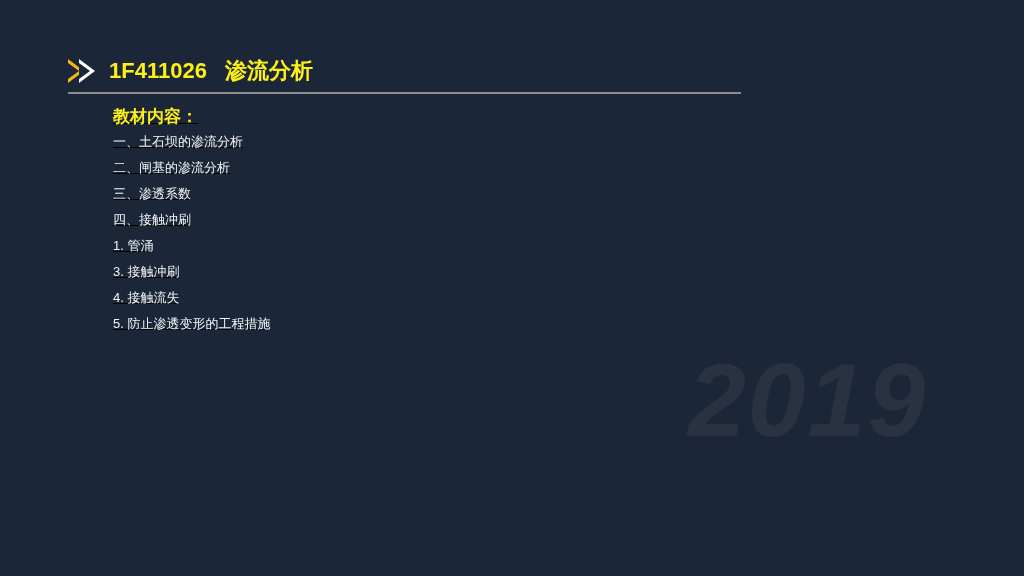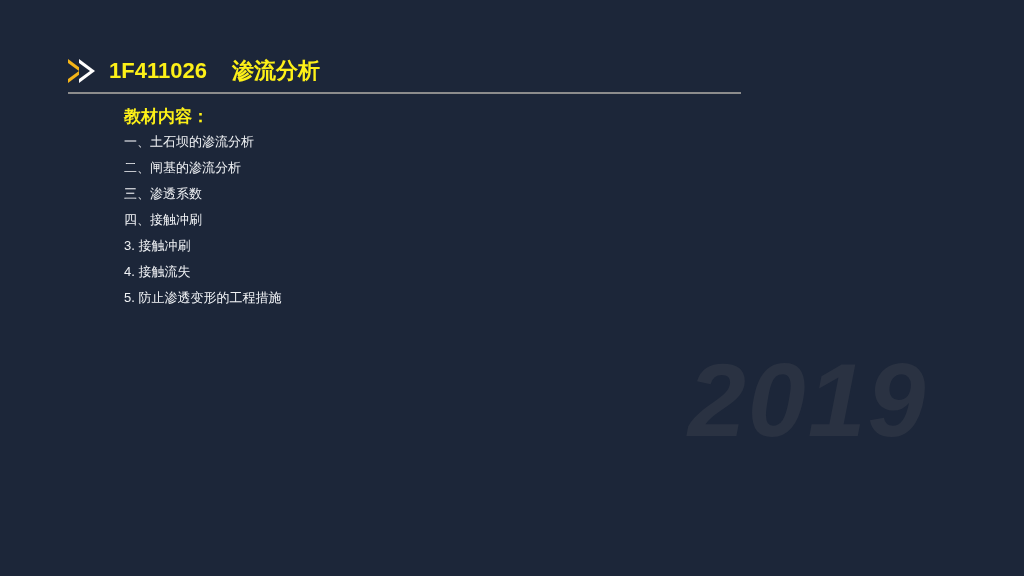--- a/index.html
+++ b/index.html
@@ -91,39 +91,40 @@
 
   .title-code,
   .title-text {
     font-size: 22px;
     font-weight: bold;
     color: #fdf018;
     line-height: 1;
     white-space: pre;
   }
   .title-text {
-    margin-left: 25px;
+    margin-left: 18px;
   }
 
   
   .divider {
     position: absolute;
     left: 68px;
     top: 92px;
     width: 673px;
     height: 2px;
     background: #8c8c8c;
   }
 
   
   .content {
     position: absolute;
-    left: 124px;
+    left: 113px;
     top: 105px;
     width: 700px;
+    text-decoration: underline;
   }
   .content-heading {
     font-size: 17px;
     font-weight: bold;
     color: #fdf018;
     line-height: 24px;
     white-space: pre;
   }
   .content-list {
     margin: 0;
@@ -155,19 +156,20 @@
 
   <div class="divider"></div>
 
   <div class="content">
     <div class="content-heading">教材内容：</div>
     <ul class="content-list">
       <li>一、土石坝的渗流分析</li>
       <li>二、闸基的渗流分析</li>
       <li>三、渗透系数</li>
       <li>四、接触冲刷</li>
+      <li>1. 管涌</li>
       <li>3. 接触冲刷</li>
       <li>4. 接触流失</li>
       <li>5. 防止渗透变形的工程措施</li>
     </ul>
   </div>
 
 </div>
 
 </body></html>

